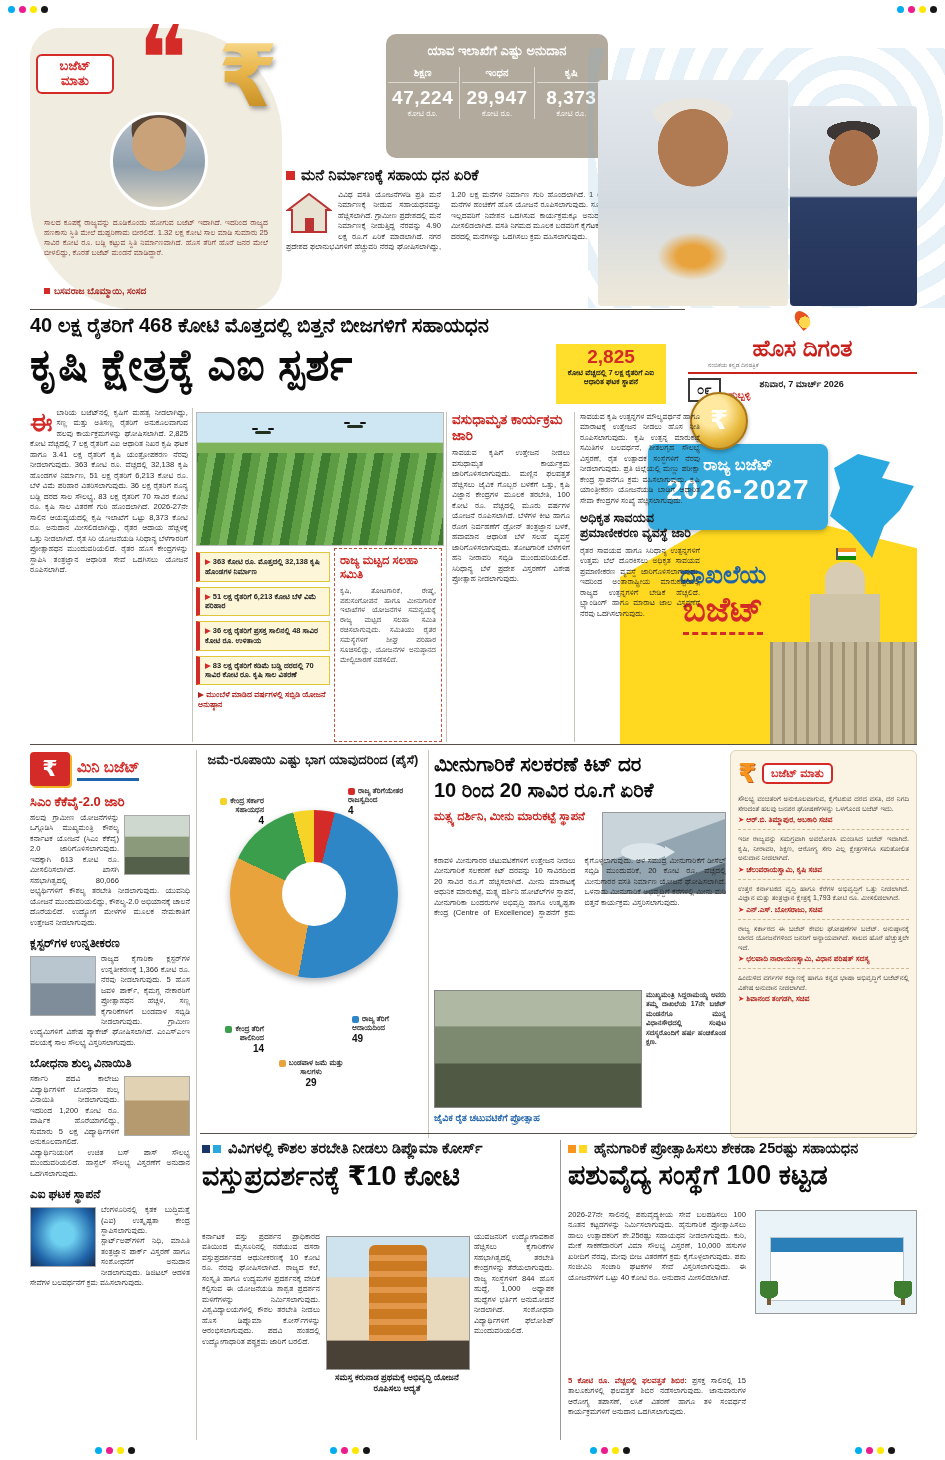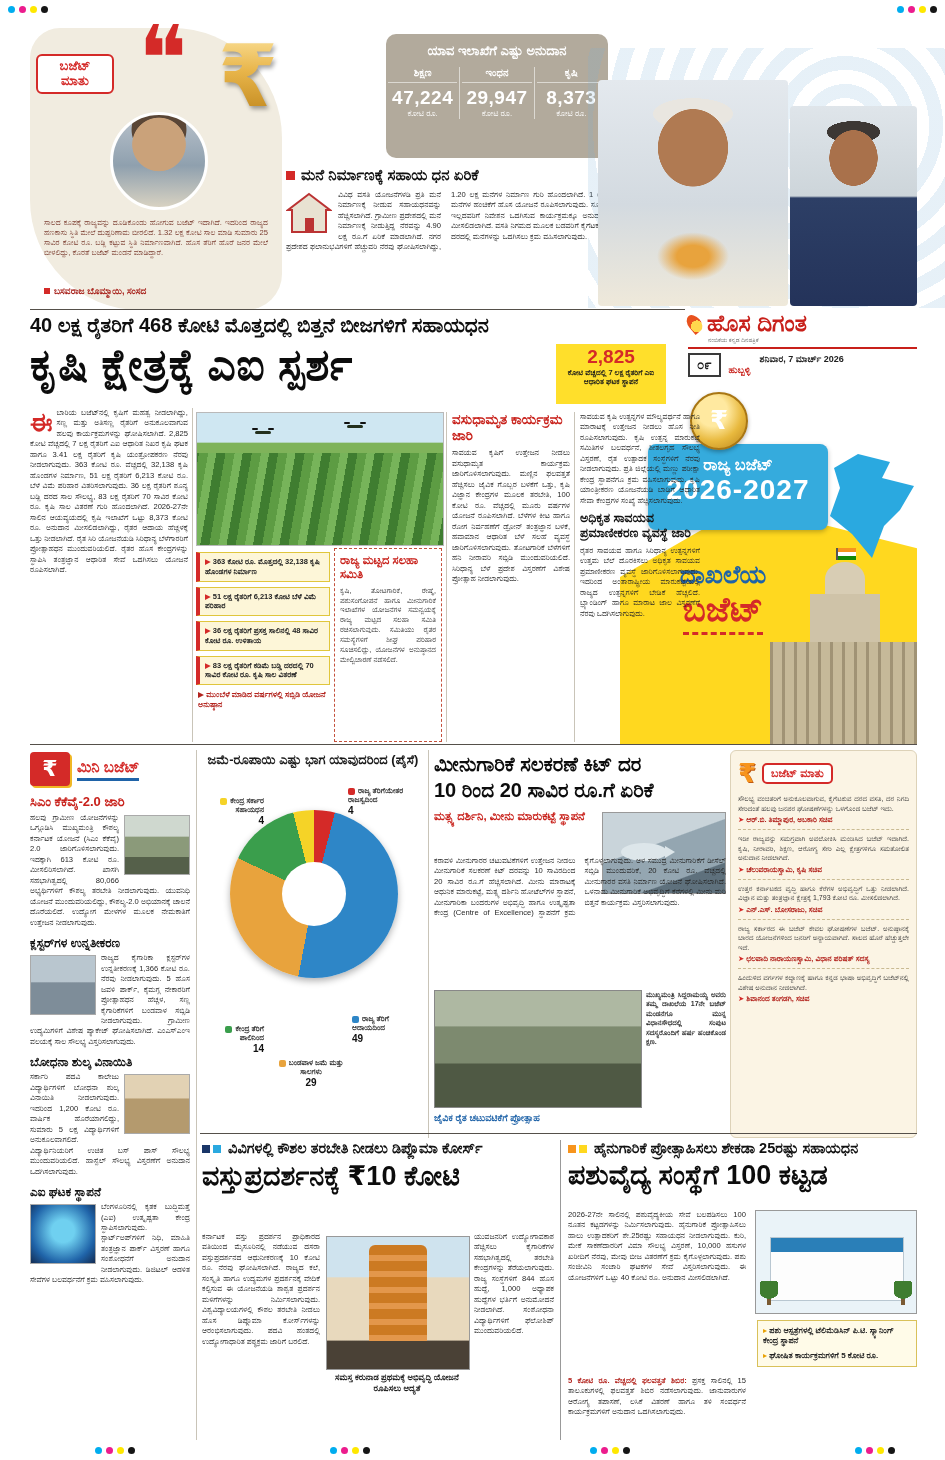--- a/index.html
+++ b/index.html
@@ -57,21 +57,21 @@
                      radial-gradient(44px 18px at 50% 13%,#3c3734 60%,transparent 61%),
                      linear-gradient(180deg,#dfe5ea 0%,#cdd5da 45%,#2d3f66 46%,#24335a 100%);}
   
   .kicker{left:30px;top:314px;width:655px;font-size:20px;font-weight:bold;color:#0f0f0f;}
   .headline{left:30px;top:340px;font-size:44px;font-weight:800;letter-spacing:.5px;white-space:nowrap;color:#0c0c0c;}
   .hl-box{left:556px;top:344px;width:110px;height:58px;background:#ffdf2b;text-align:center;padding-top:2px;}
   .hl-val{font-size:19px;font-weight:bold;color:#d42a28;}
   .hl-txt{font-size:7.4px;font-weight:bold;color:#1a1a1a;line-height:1.25;padding:0 3px;}
   
   .masthead{left:688px;top:310px;width:229px;}
-  .mh-row{display:flex;align-items:center;gap:6px;}
+  .mh-row{display:flex;align-items:center;gap:6px;flex-direction:column;}
   .flame{width:13px;height:19px;background:radial-gradient(circle at 50% 70%,#ffd84d 0 40%,#e8521e 41% 100%);
          border-radius:50% 50% 50% 0;transform:rotate(-40deg);}
   .mh-title{font-size:23px;font-weight:800;color:#c8201a;}
   .mh-tag{font-size:6px;color:#666;margin-left:20px;}
   .mh-line{height:2px;background:#c8201a;margin-top:3px;}
   .mh-bottom{display:flex;align-items:center;gap:8px;margin-top:4px;}
   .pgno{border:2px solid #3a3a3a;font-weight:bold;font-size:13px;padding:2px 7px;}
   .mh-date{font-size:9px;font-weight:bold;color:#222;padding-left:31px;}
   .mh-ed{font-size:9px;font-weight:bold;color:#c8201a;}
   
@@ -111,21 +111,21 @@
   .advisory{left:334px;top:548px;width:108px;height:194px;border:1px dashed #c4503c;padding:5px;box-sizing:border-box;}
   .adv-title{font-size:11.5px;font-weight:bold;color:#c8201a;text-align:left;line-height:1.2;margin-bottom:4px;}
   .colhead-red{font-size:13.5px;font-weight:bold;color:#c8201a;line-height:1.2;margin-bottom:4px;}
   .colhead-blk{font-size:12.5px;font-weight:bold;color:#101010;line-height:1.22;margin:5px 0 4px;}
   
   .mini-badge-row{display:flex;align-items:center;gap:7px;}
   .mini-rupee{width:40px;height:34px;background:#d42a28;color:#fff;font-size:22px;font-weight:bold;
               text-align:center;line-height:34px;border-radius:4px;box-shadow:2px 2px 0 #f0b724;}
   .mini-label{font-size:15px;font-weight:800;color:#d42a28;border-bottom:3px solid #1f63a8;padding-bottom:2px;}
   .mini-h-red{font-size:13px;font-weight:bold;color:#c8201a;margin:8px 0 3px;}
-  .mini-h-blk{font-size:12px;font-weight:bold;color:#101010;margin:8px 0 3px;}
+  .mini-h-blk{font-size:12px;font-weight:bold;color:#101010;margin:8px 0 3px;font-family:Liberation Serif, serif;}
   .mini-img{width:64px;height:58px;border:1px solid #aaa;}
   .fl-r{float:right;margin:2px 0 3px 5px;} .fl-l{float:left;margin:2px 5px 3px 0;}
   .img-crowd{background:linear-gradient(180deg,#cfd8cf 0 35%,#8b9a7a 36% 70%,#55604a 71% 100%);}
   .img-ind{background:linear-gradient(180deg,#b9c6cf 0 45%,#7e8d99 46% 100%);}
   .img-class{background:linear-gradient(180deg,#e2d2b4 0 40%,#b49a6e 41% 100%);}
   .img-ai{background:radial-gradient(circle at 50% 45%,#6fd0f0 0 25%,#1f63a8 70%,#132c52 100%);}
   
   .pie-title{font-size:13px;font-weight:bold;text-align:center;line-height:1.25;}
   .donut{position:absolute;left:28px;top:58px;width:168px;height:168px;border-radius:50%;
          box-shadow:0 3px 7px rgba(0,0,0,.3);}
@@ -447,24 +447,20 @@
     <div class="kick2">
       <span class="sq" style="background:#f7941d;"></span><span class="sq" style="background:#ffd81f;"></span>
       <span>ಹೈನುಗಾರಿಕೆ ಪ್ರೋತ್ಸಾಹಿಸಲು ಶೇಕಡಾ 25ರಷ್ಟು ಸಹಾಯಧನ</span>
     </div>
     <div class="h2big">ಪಶುವೈದ್ಯ ಸಂಸ್ಥೆಗೆ 100 ಕಟ್ಟಡ</div>
     <div class="body-sm jt ov" style="position:absolute;left:0;top:70px;width:178px;height:160px;">2026-27ನೇ ಸಾಲಿನಲ್ಲಿ ಪಶುವೈದ್ಯಕೀಯ ಸೇವೆ ಬಲಪಡಿಸಲು 100 ನೂತನ ಕಟ್ಟಡಗಳನ್ನು ನಿರ್ಮಿಸಲಾಗುವುದು. ಹೈನುಗಾರಿಕೆ ಪ್ರೋತ್ಸಾಹಿಸಲು ಹಾಲು ಉತ್ಪಾದಕರಿಗೆ ಶೇ.25ರಷ್ಟು ಸಹಾಯಧನ ನೀಡಲಾಗುವುದು. ಕುರಿ, ಮೇಕೆ ಸಾಕಣೆದಾರರಿಗೆ ವಿಮಾ ಸೌಲಭ್ಯ ವಿಸ್ತರಣೆ, 10,000 ಹಸುಗಳ ಖರೀದಿಗೆ ನೆರವು, ಮೇವು ಬೀಜ ವಿತರಣೆಗೆ ಕ್ರಮ ಕೈಗೊಳ್ಳಲಾಗುವುದು. ಪಶು ಸಂಜೀವಿನಿ ಸಂಚಾರಿ ಘಟಕಗಳ ಸೇವೆ ವಿಸ್ತರಿಸಲಾಗುವುದು. ಈ ಯೋಜನೆಗಳಿಗೆ ಒಟ್ಟು 40 ಕೋಟಿ ರೂ. ಅನುದಾನ ಮೀಸಲಿಡಲಾಗಿದೆ.</div>
     <div class="hosp">
       <span class="tree" style="left:4px;"></span>
       <span class="tree" style="right:4px;"></span>
     </div>
-    <div class="vet-bullets">
-      <div class="vb-item">ಪಶು ಆಸ್ಪತ್ರೆಗಳಲ್ಲಿ ಟೆಲಿಮೆಡಿಸಿನ್ ಪಿ.ಟಿ. ಸ್ಕ್ಯಾನಿಂಗ್ ಕೇಂದ್ರ ಸ್ಥಾಪನೆ</div>
-      <div class="vb-item" style="margin-bottom:0;">ಘೋಷಿತ ಕಾರ್ಯಕ್ರಮಗಳಿಗೆ 5 ಕೋಟಿ ರೂ.</div>
-    </div>
     <div class="body-sm jt ov" style="position:absolute;left:0;top:236px;width:178px;height:64px;">
       <span class="note-lead">5 ಕೋಟಿ ರೂ. ವೆಚ್ಚದಲ್ಲಿ ಫಲವತ್ತತೆ ಶಿಬಿರ:</span>
       <span>ಪ್ರಸಕ್ತ ಸಾಲಿನಲ್ಲಿ 15 ತಾಲೂಕುಗಳಲ್ಲಿ ಫಲವತ್ತತೆ ಶಿಬಿರ ನಡೆಸಲಾಗುವುದು. ಜಾನುವಾರುಗಳ ಆರೋಗ್ಯ ತಪಾಸಣೆ, ಲಸಿಕೆ ವಿತರಣೆ ಹಾಗೂ ತಳಿ ಸಂವರ್ಧನೆ ಕಾರ್ಯಕ್ರಮಗಳಿಗೆ ಅನುದಾನ ಒದಗಿಸಲಾಗುವುದು.</span>
     </div>
   </div>
 
   <div class="regs" style="left:95px;top:1447px;">
     <span class="reg rc"></span>
       <span class="reg rm"></span>
       <span class="reg ry"></span>

